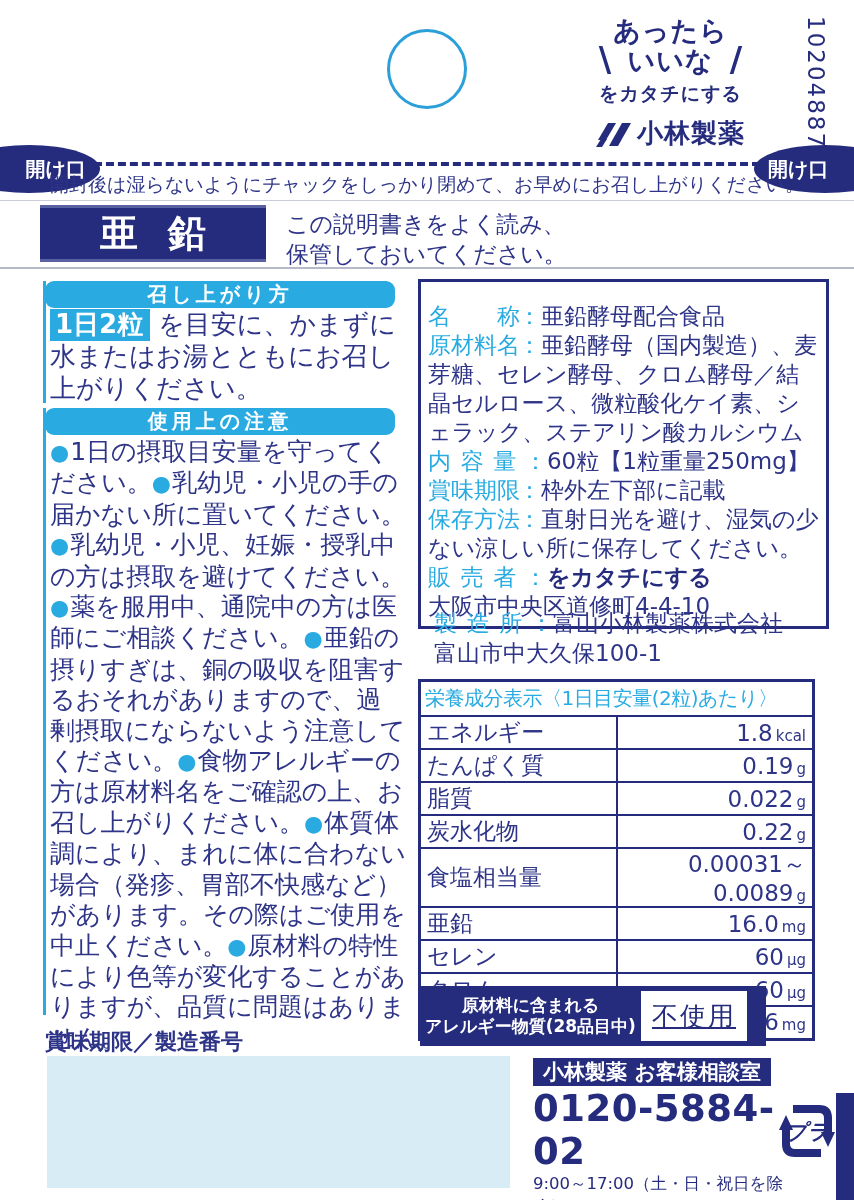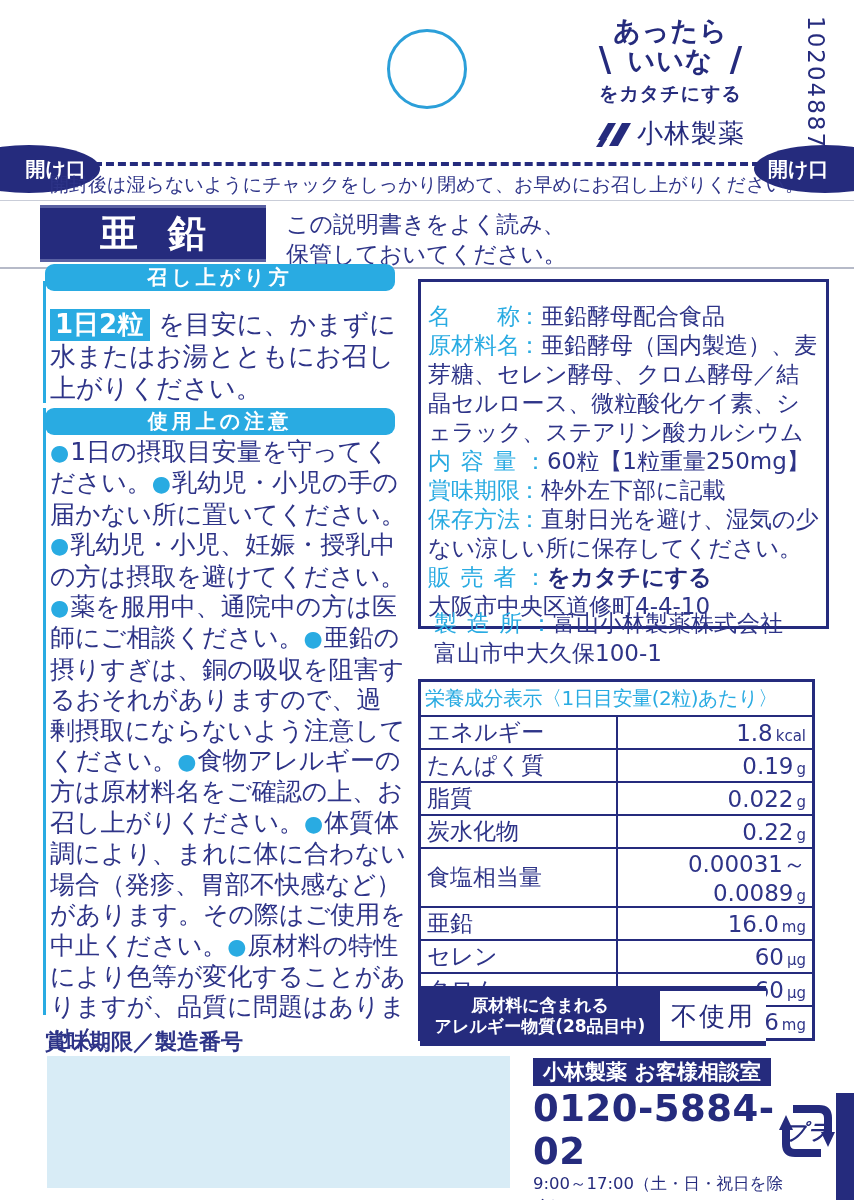--- a/index.html
+++ b/index.html
@@ -13,21 +13,21 @@
   
   .hang-circle{left:387px;top:29px;width:74px;height:74px;border:3px solid #2b9fd9;border-radius:50%;}
   .logo{left:588px;top:16px;width:165px;text-align:center;color:var(--navy);}
   .logo-slogan{display:flex;justify-content:center;align-items:flex-start;}
   .slash{font-size:34px;font-weight:bold;line-height:34px;}
   .slash-l{margin-top:26px;margin-right:2px;}
   .slash-r{margin-top:26px;margin-left:2px;}
   .slogan-lines{font-size:27px;font-weight:bold;line-height:30px;letter-spacing:1px;}
   .logo-tagline{font-size:19px;font-weight:bold;margin-top:5px;letter-spacing:1px;}
   .logo-company-row{margin-top:9px;display:flex;justify-content:center;align-items:center;gap:5px;}
-  .logo-company-row span{font-size:26px;font-weight:normal;letter-spacing:1px;}
+  .logo-company-row span{font-size:26px;font-weight:bold;letter-spacing:1px;}
   .lot-code{left:755px;top:62px;width:120px;height:28px;text-align:center;
             transform:rotate(90deg);font-size:23px;letter-spacing:2px;color:var(--navy);}
 
   
   .tear-strip{left:0;top:145px;width:854px;height:56px;}
   .dash-line{position:absolute;left:94px;right:94px;top:17px;border-top:4px dashed var(--navy);}
   .oval{position:absolute;top:0;width:142px;height:48px;background:var(--navy);border-radius:50%;
         color:#fff;font-size:20px;font-weight:bold;display:flex;align-items:center;}
   .oval-l{left:-42px;justify-content:flex-end;padding-right:14px;box-sizing:border-box;}
   .oval-r{right:-42px;justify-content:flex-start;padding-left:14px;box-sizing:border-box;}
@@ -45,21 +45,21 @@
           font-size:24px;font-weight:bold;color:var(--navy);}
   .zip-arrow{width:42px;height:42px;margin-top:2px;}
 
   
   .vline{width:3px;background:var(--cyan);}
   .vl1{left:43px;top:281px;height:122px;}
   .vl2{left:43px;top:408px;height:607px;}
   .sec-head{position:absolute;left:45px;width:350px;height:27px;background:var(--cyan);border-radius:9px;
             color:#fff;font-weight:bold;font-size:20px;display:flex;align-items:center;justify-content:center;
             letter-spacing:4px;}
-  .head-howto{top:264px;text-align:center;}
+  .head-howto{top:281px;text-align:center;}
   .head-caution{top:408px;}
   .howto-body{left:50px;top:308px;width:354px;font-size:26px;line-height:32px;margin:0;}
   .dose-chip{background:var(--cyan);color:#fff;font-weight:bold;padding:0 7px 2px 5px;margin-right:8px;}
   .caution-body{left:50px;top:437px;width:356px;font-size:25px;line-height:30.4px;margin:0;}
   .dot{color:var(--cyan);font-size:22px;margin-right:1px;}
   .expiry-label{left:45px;top:1027px;font-size:22px;font-weight:bold;color:var(--navy-text);}
   .expiry-area{left:47px;top:1056px;width:463px;height:132px;background:var(--pale);}
 
   
   .info-box{left:418px;top:279px;width:411px;border:3px solid var(--navy);box-sizing:border-box;
@@ -76,22 +76,22 @@
             table-layout:fixed;}
   table.nut th{color:var(--cyan);font-size:20px;font-weight:normal;text-align:left;
                padding:3px 2px 3px 4px;border:2px solid var(--navy);letter-spacing:-0.5px;}
   table.nut td{border:2px solid var(--navy);font-size:23px;color:var(--navy-text);height:28px;padding:0 6px;}
   td.nlbl{width:140px;}
   td.nval{text-align:right;}
   .unit{font-size:15px;margin-left:3px;}
 
   .allergy{left:420px;top:986px;width:346px;height:60px;background:var(--navy);display:flex;align-items:center;}
   .allergy-label{flex:1;color:#fff;text-align:center;font-size:17px;font-weight:bold;line-height:21px;}
-  .allergy-value{width:106px;height:50px;margin-right:0;background:#fff;display:flex;align-items:center;
-                 justify-content:center;font-size:26px;color:var(--navy);font-weight:500;letter-spacing:2px;}
+  .allergy-value{width:106px;height:50px;margin-right:19px;background:#fff;display:flex;align-items:center;
+                 justify-content:center;font-size:26px;color:var(--navy);font-weight:500;letter-spacing:2px;text-decoration:underline;}
 
   
   .contact{left:533px;top:1058px;width:260px;color:var(--navy);}
   .contact-title{background:var(--navy);color:#fff;font-size:21px;font-weight:bold;text-align:center;
                  height:28px;line-height:28px;width:238px;}
   .contact-phone{font-size:37px;font-weight:bold;letter-spacing:0.5px;margin-top:1px;}
   .contact-hours{font-size:16.5px;border-bottom:2px solid var(--navy);padding-bottom:3px;}
   .pla-mark{left:778px;top:1100px;width:58px;height:62px;}
   .right-bar{left:836px;top:1093px;width:18px;height:107px;background:var(--navy);}
 </style>

